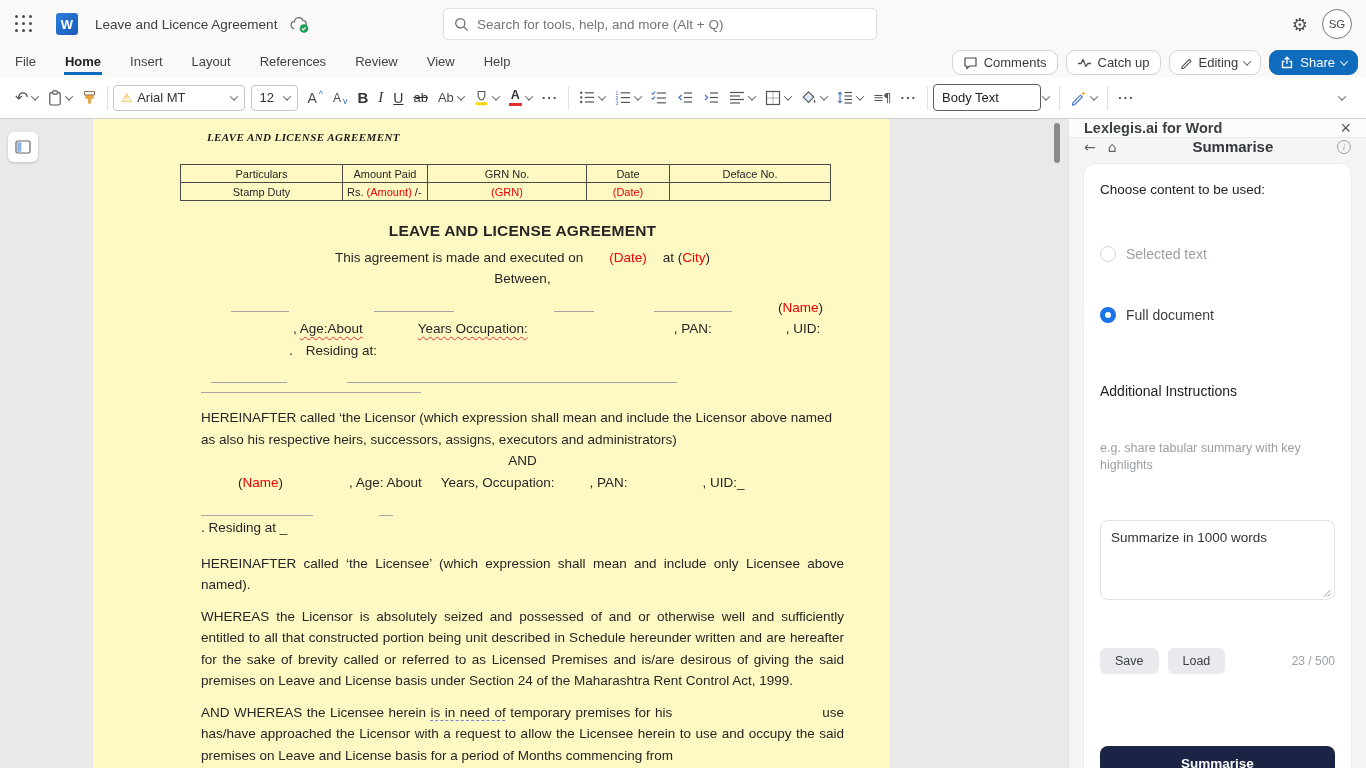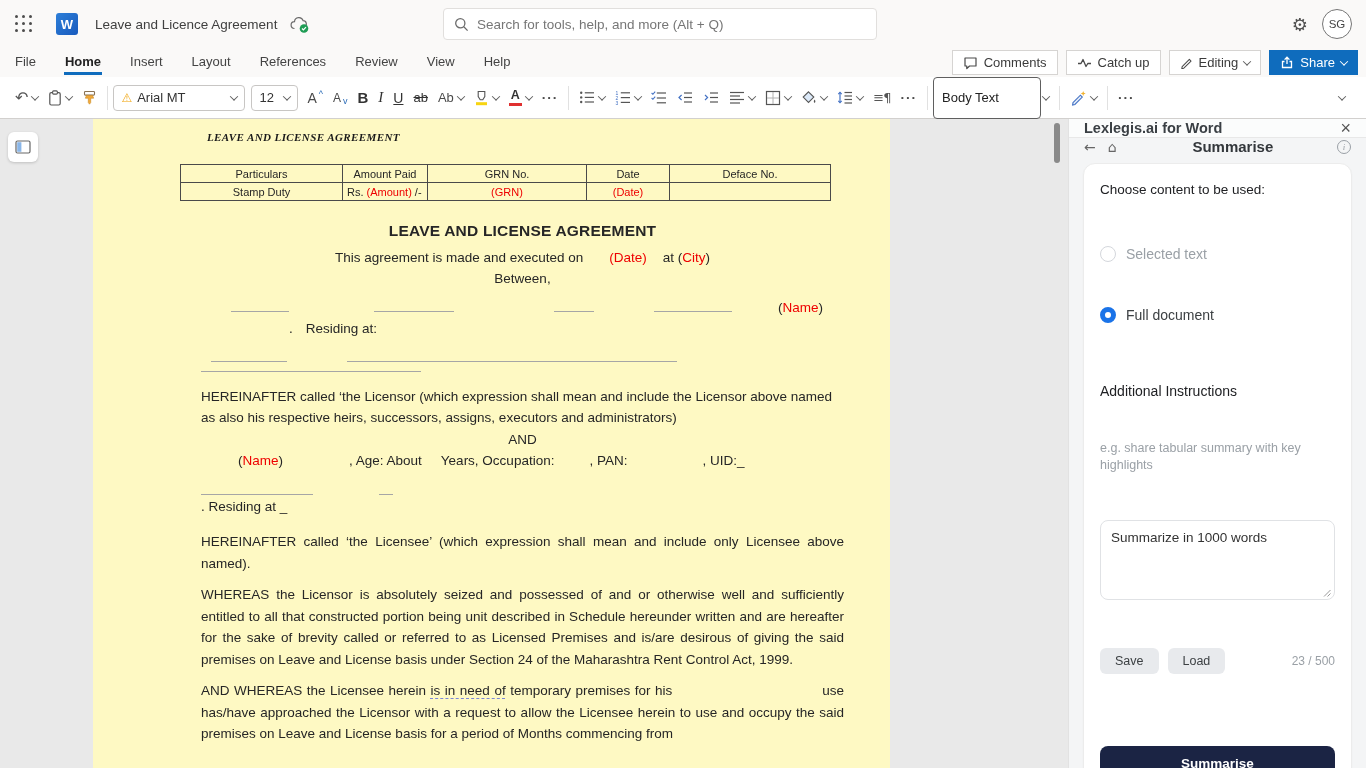--- a/index.html
+++ b/index.html
@@ -26,21 +26,21 @@
   .gear{ font-family:"DejaVu Sans",sans-serif; font-size:18px; color:#505050; cursor:pointer; }
   .avatar{ width:30px; height:30px; border-radius:50%; border:1px solid #767676; background:#fff;
            display:flex; align-items:center; justify-content:center; font-size:11.5px; color:#444; cursor:pointer; }
 
   
   .menubar{ height:29px; background:#faf9f8; display:flex; align-items:center; padding-left:14px; position:relative; }
   .mtab{ font-size:13px; color:#444; margin-right:27px; padding:4px 1px 6px; cursor:pointer; }
   .mtab.active{ font-weight:bold; color:#222; border-bottom:3px solid #0f6cbd; padding-bottom:3px; }
   .mb-right{ position:absolute; right:8px; top:2px; display:flex; align-items:center; gap:8px; }
   .mbtn{ height:25px; display:flex; align-items:center; gap:6px; border:1px solid #d6d4d2; background:#fff;
-         border-radius:0; padding:0 10px; font-size:13px; color:#3b3b3b; cursor:pointer; }
+         border-radius:9px; padding:0 10px; font-size:13px; color:#3b3b3b; cursor:pointer; }
   .mbtn.primary{ background:#0f6cbd; border-color:#0f6cbd; color:#fff; }
   .chev{ width:6px; height:6px; border-right:1.4px solid #5f5f5f; border-bottom:1.4px solid #5f5f5f;
          transform:rotate(45deg) translate(-1px,-1px); display:inline-block; }
   .chev.white{ border-color:#fff; }
 
   
   .ribbon{ height:42px; background:#fff; border-bottom:1px solid #d2d0ce; display:flex; align-items:center;
            padding:0 10px; }
   .rbtn{ height:28px; display:flex; align-items:center; gap:4px; padding:0 5px; border-radius:4px;
          color:#4a4a4a; font-size:13.5px; cursor:pointer; white-space:nowrap; }
@@ -52,21 +52,21 @@
   .bI{ font-weight:bold; font-size:15px; color:#333; }
   .iI{ font-family:"Liberation Serif",serif; font-style:italic; font-size:15px; color:#333; }
   .uI{ text-decoration:underline; font-size:14px; color:#333; }
   .sI{ text-decoration:line-through; font-size:13px; color:#333; }
   .fc{ display:flex; flex-direction:column; align-items:center; line-height:1; }
   .fc .a{ font-size:12.5px; font-weight:bold; color:#333; }
   .fc .bar{ width:13px; height:3.5px; margin-top:1px; }
   .supb{ color:#2b6cb8; font-size:9px; margin-left:-2px; transform:translateY(-4px); }
   .subb{ color:#2b6cb8; font-size:9px; margin-left:-2px; transform:translateY(3px); }
   .dots{ letter-spacing:1px; color:#4a4a4a; font-weight:bold; }
-  .stylebox{ height:42px; min-width:108px; border:1.5px solid #5f5f5f; border-radius:4px; background:#fff;
+  .stylebox{ height:27px; min-width:108px; border:1.5px solid #5f5f5f; border-radius:4px; background:#fff;
              display:flex; align-items:center; padding:0 8px; font-size:13px; color:#222; }
   .pmark{ font-family:"DejaVu Sans",sans-serif; font-size:13px; color:#555; letter-spacing:-1px; }
 
   
   .main{ display:flex; height:649px; }
   .canvas{ flex:1; position:relative; background:#e9e9e9; overflow:hidden; }
   .navtoggle{ position:absolute; left:8px; top:13px; width:30px; height:30px; background:#fff; border:none;
               border-radius:6px; box-shadow:0 1px 3px rgba(0,0,0,.18); display:flex; align-items:center;
               justify-content:center; cursor:pointer; }
   .vthumb{ position:absolute; right:8px; top:4px; width:6px; height:40px; border-radius:3px; background:#8a8a8a; }
@@ -428,20 +428,21 @@
                 <td></td>
               </tr>
             </tbody>
         </table>
 
         <div class="doc-text">
           <div class="doc-title">LEAVE AND LICENSE AGREEMENT</div>
           <div class="center mt5"><span>This agreement is made and executed on</span><span class="gap" style="width: 26px;"></span><span class="red">(Date)</span><span class="gap" style="width: 16px;"></span><span>at (</span><span class="red">City</span><span>)</span></div>
           <div class="center">Between,</div>
           <div class="nowrap mt9"><span class="gap" style="width: 30px;"></span><span class="blank" style="width: 58px;"></span><span class="gap" style="width: 85px;"></span><span class="blank" style="width: 80px;"></span><span class="gap" style="width: 100px;"></span><span class="blank" style="width: 40px;"></span><span class="gap" style="width: 60px;"></span><span class="blank" style="width: 78px;"></span><span class="gap" style="width: 46px;"></span><span>(</span><span class="red">Name</span><span>)</span></div>
+          <div class="nowrap"><span class="gap" style="width: 92px;"></span><span>, </span><span class="sq-red">Age:About</span><span class="gap" style="width: 55px;"></span><span class="sq-red">Years Occupation:</span><span class="gap" style="width: 146px;"></span><span>, PAN:</span><span class="gap" style="width: 74px;"></span><span>, UID:</span></div>
           <div class="nowrap"><span class="gap" style="width: 88px;"></span><span>.</span><span class="gap" style="width: 13px;"></span><span>Residing at:</span></div>
           <div class="nowrap blank-row mt13"><span class="gap" style="width: 10px;"></span><span class="blank" style="width: 76px;"></span><span class="gap" style="width: 60px;"></span><span class="blank" style="width: 330px;"></span></div>
           <div class="nowrap blank-row"><span class="blank" style="width: 220px;"></span></div>
           <p class="mt13">HEREINAFTER called ‘the Licensor (which expression shall mean and include the Licensor above named as also his respective heirs, successors, assigns, executors and administrators)</p>
           <div class="center">AND</div>
           <div class="nowrap"><span class="gap" style="width: 37px;"></span><span>(</span><span class="red">Name</span><span>)</span><span class="gap" style="width: 66px;"></span><span>, Age: About</span><span class="gap" style="width: 19px;"></span><span>Years, Occupation:</span><span class="gap" style="width: 35px;"></span><span>, PAN:</span><span class="gap" style="width: 75px;"></span><span>, UID:</span><span>_</span></div>
           <div class="nowrap blank-row mt14"><span class="blank" style="width: 112px;"></span><span class="gap" style="width: 66px;"></span><span class="blank" style="width: 14px;"></span></div>
           <div class="nowrap"><span>. Residing at </span><span>_</span></div>
           <p class="just mt14">HEREINAFTER called ‘the Licensee’ (which expression shall mean and include only Licensee above named).</p>
           <p class="just mt10">WHEREAS the Licensor is absolutely seized and possessed of and or otherwise well and sufficiently entitled to all that constructed portion being unit described in Schedule hereunder written and are hereafter for the sake of brevity called or referred to as Licensed Premises and is/are desirous of giving the said premises on Leave and License basis under Section 24 of the Maharashtra Rent Control Act, 1999.</p>

